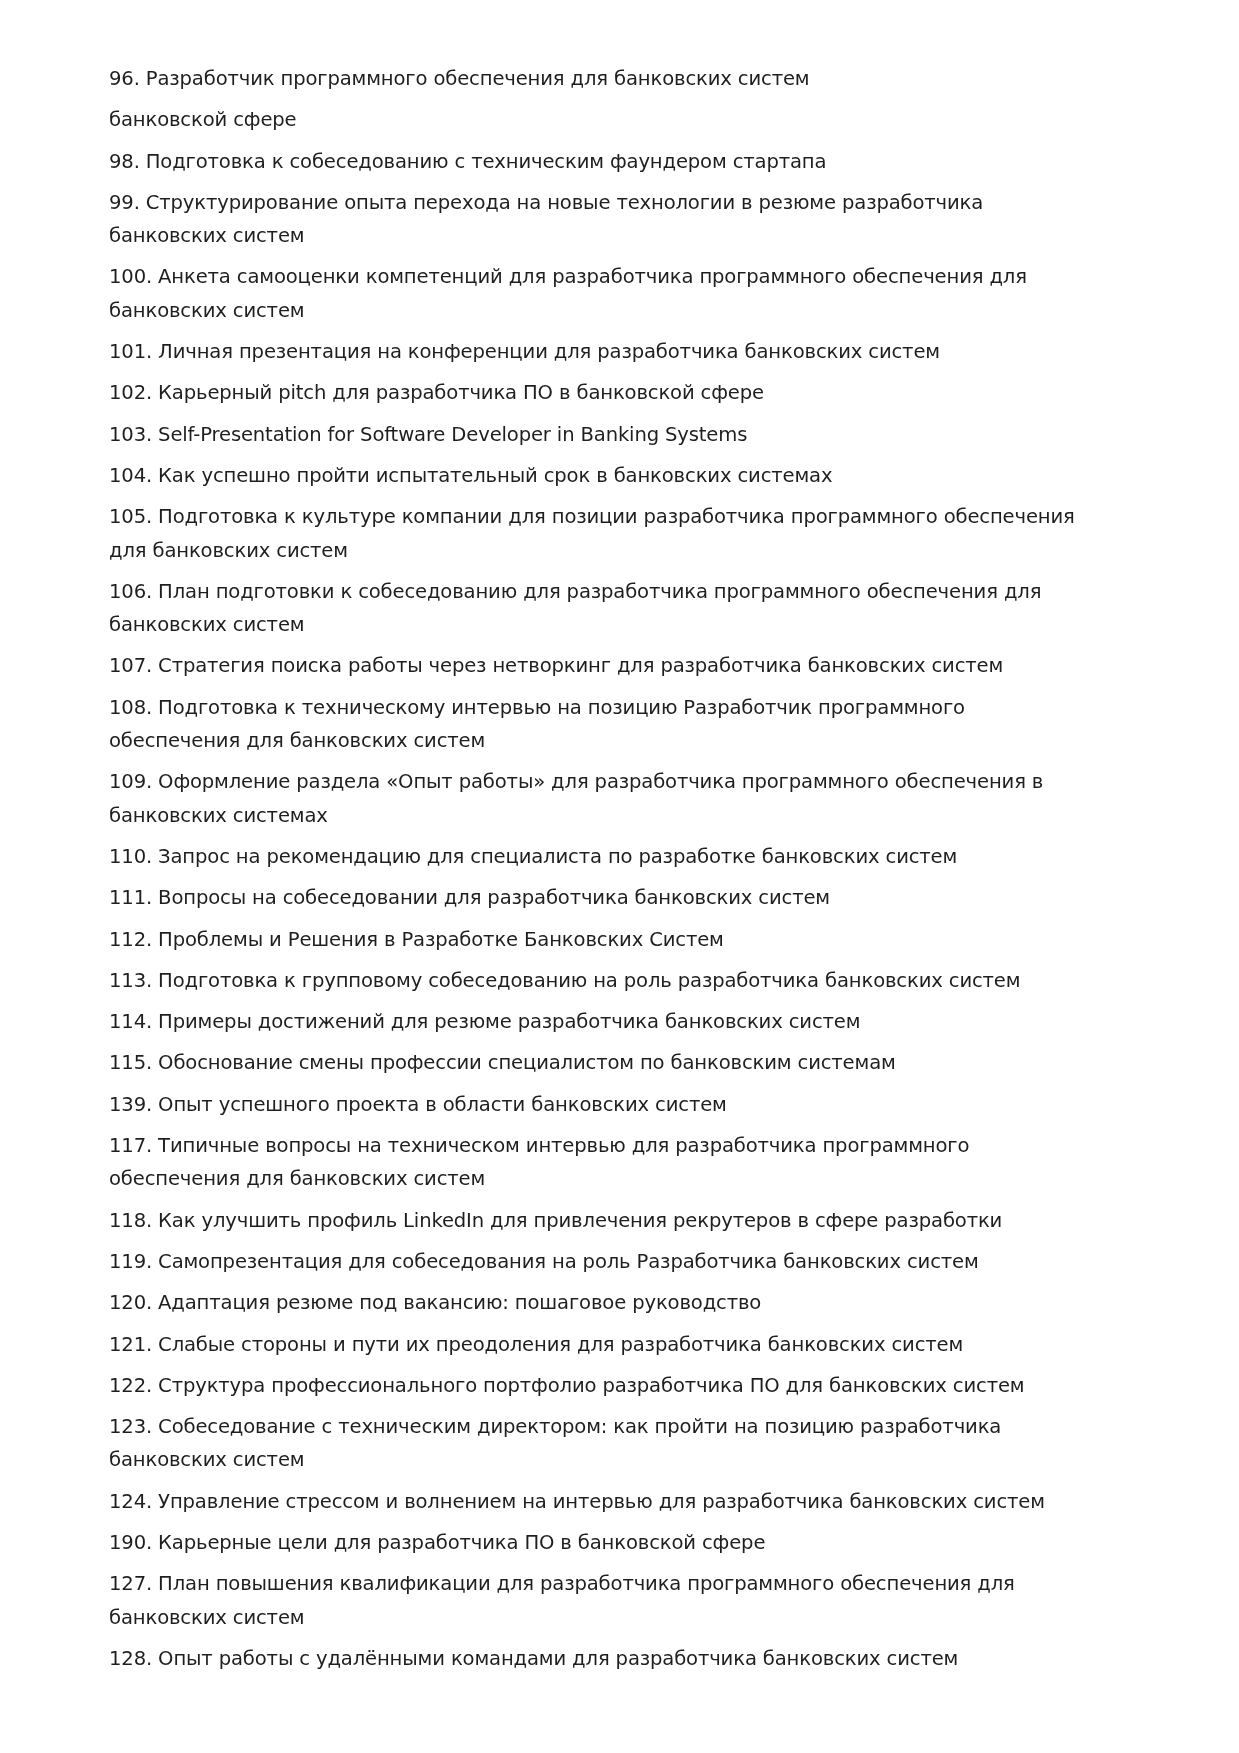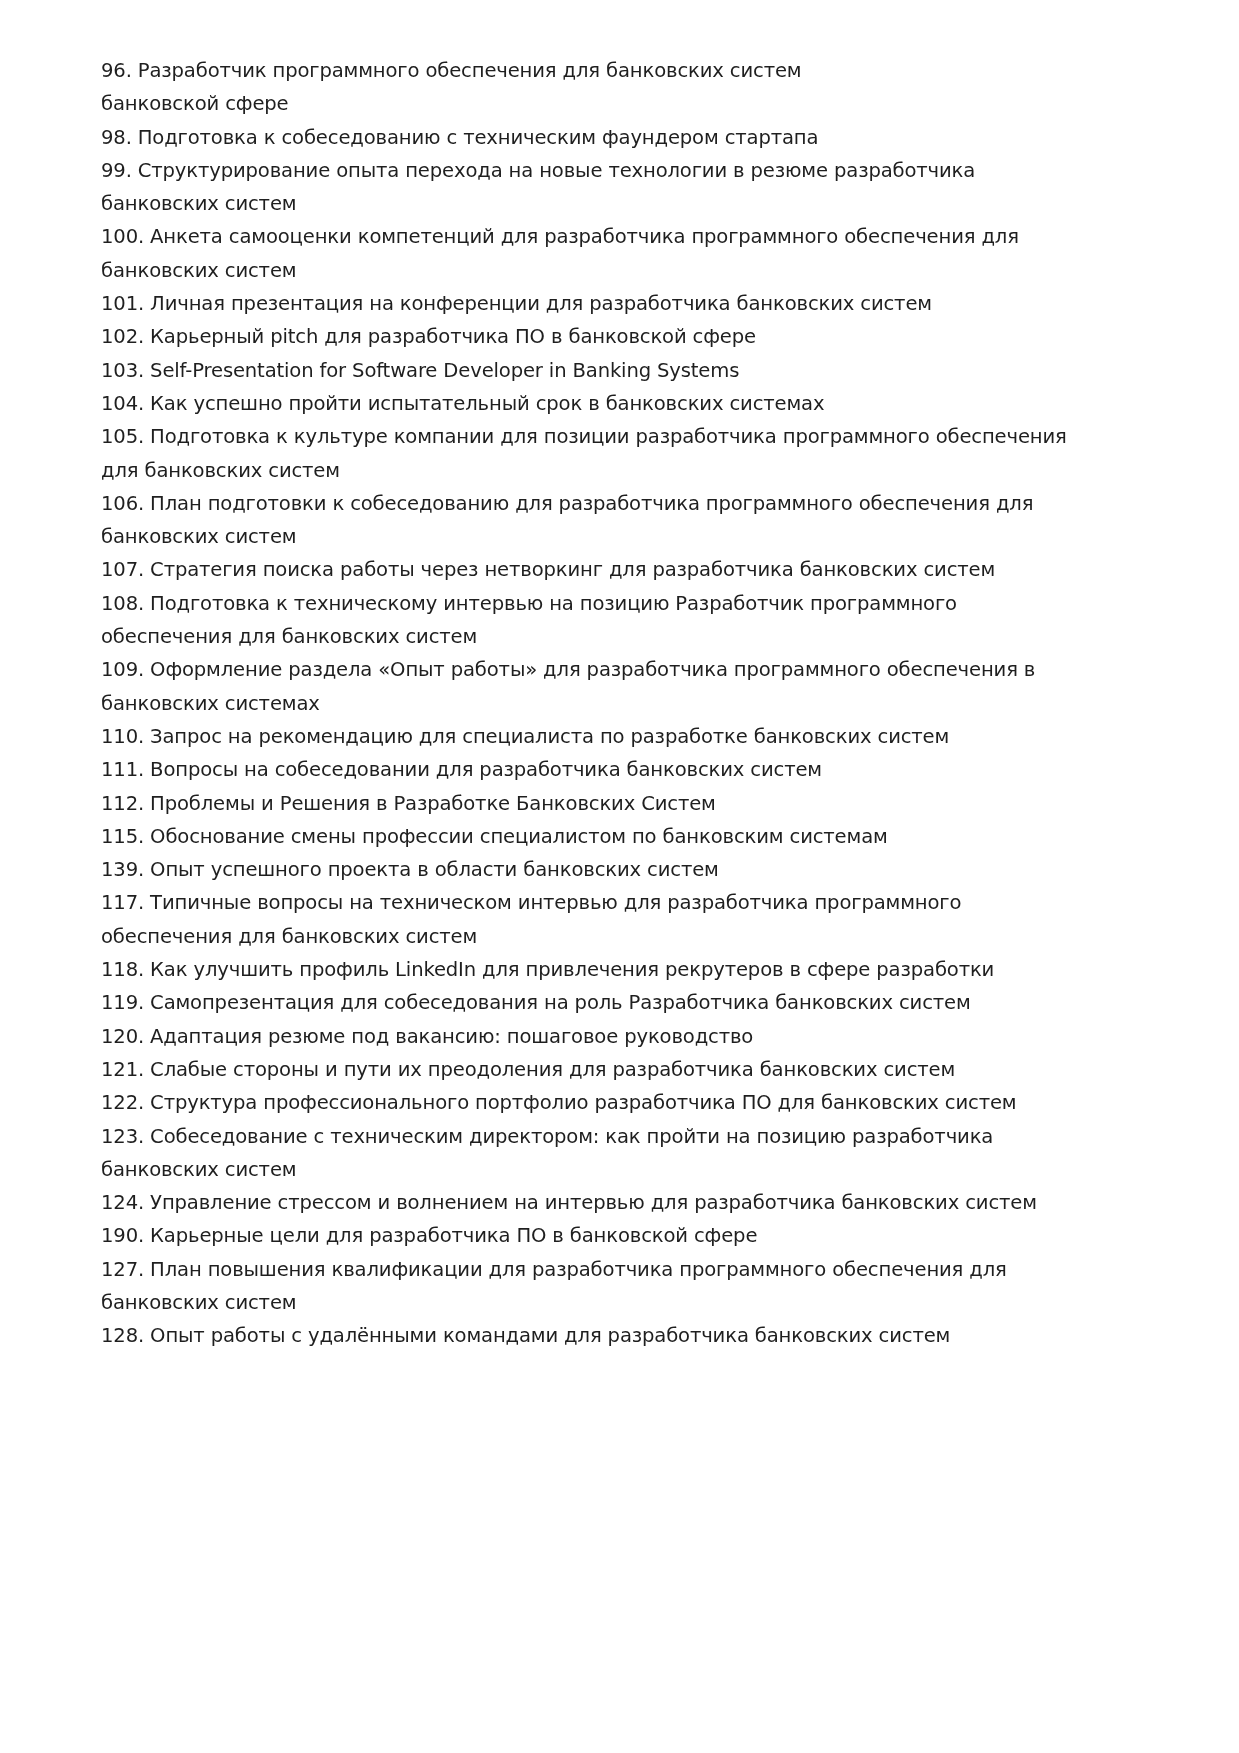--- a/index.html
+++ b/index.html
@@ -18,21 +18,21 @@
       left: 101px;
       top: 54px;
       width: 1040px;
       font-family: "DejaVu Sans", "Liberation Sans", sans-serif;
       font-size: 19.6px;
       line-height: 33.3px;
       color: #1f1f1f;
       letter-spacing: -0.15px;
     }
     .item {
-      margin: 0;
+      margin: 8px;
       padding: 0;
       white-space: normal;
     }
     .item .line {
       display: block;
     }
   </style>
 </head>
 <body>
 
@@ -89,20 +89,26 @@
       <div class="item">
         <span class="line">110. Запрос на рекомендацию для специалиста по разработке банковских систем</span>
       </div>
       <div class="item">
         <span class="line">111. Вопросы на собеседовании для разработчика банковских систем</span>
       </div>
       <div class="item">
         <span class="line">112. Проблемы и Решения в Разработке Банковских Систем</span>
       </div>
       <div class="item">
+        <span class="line">113. Подготовка к групповому собеседованию на роль разработчика банковских систем</span>
+      </div>
+      <div class="item">
+        <span class="line">114. Примеры достижений для резюме разработчика банковских систем</span>
+      </div>
+      <div class="item">
         <span class="line">115. Обоснование смены профессии специалистом по банковским системам</span>
       </div>
       <div class="item">
         <span class="line">139. Опыт успешного проекта в области банковских систем</span>
       </div>
       <div class="item">
         <span class="line">117. Типичные вопросы на техническом интервью для разработчика программного</span>
         <span class="line">обеспечения для банковских систем</span>
       </div>
       <div class="item">

